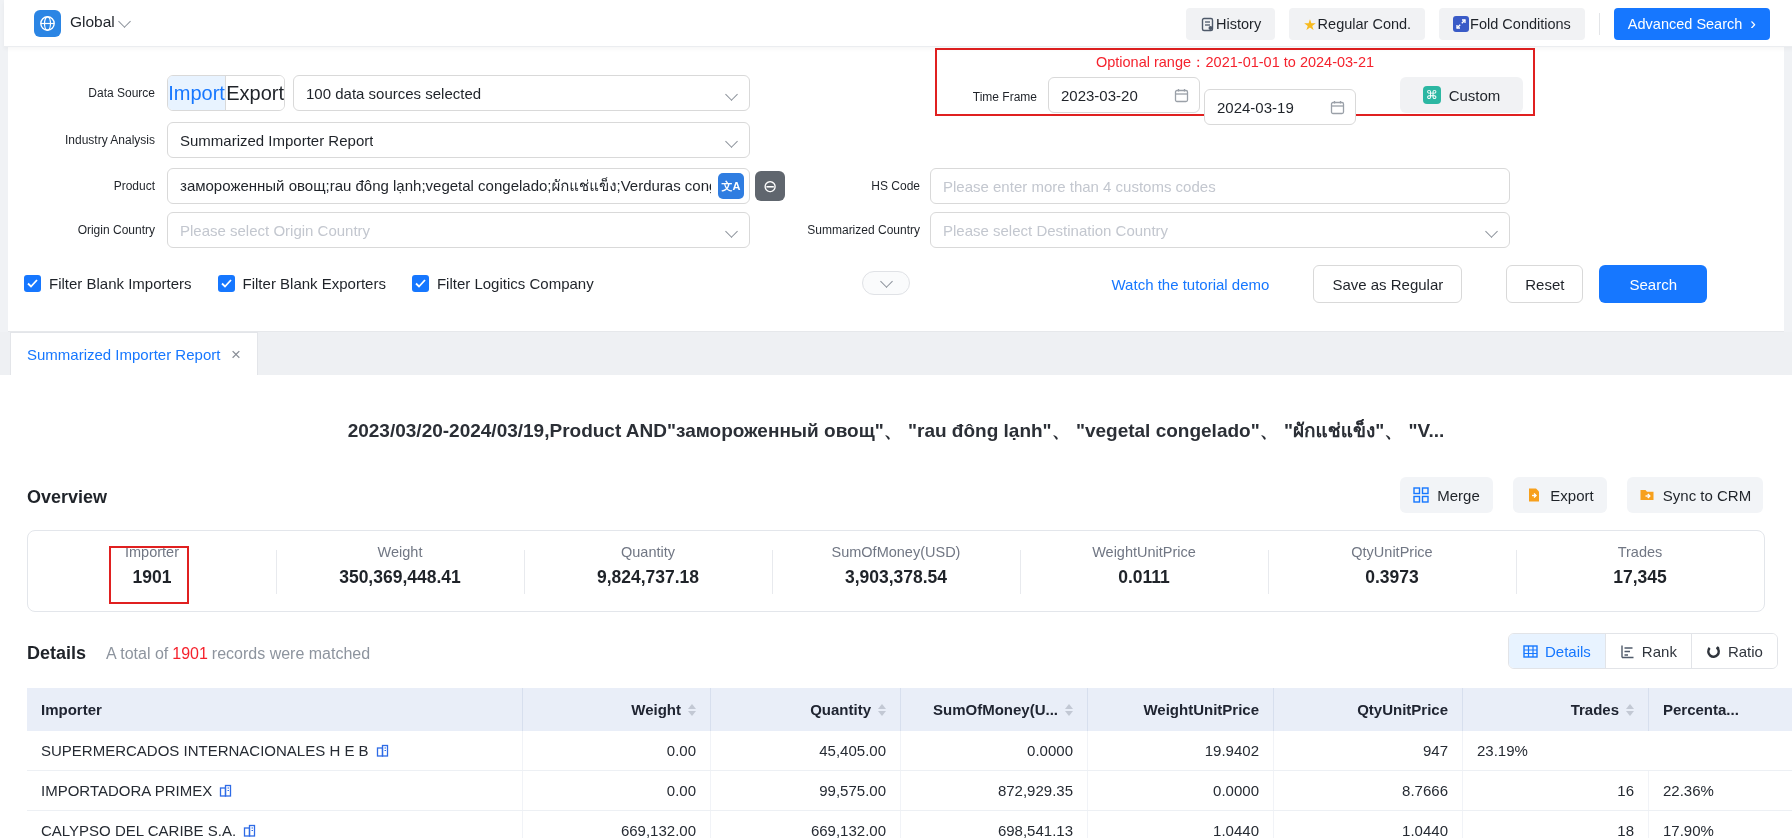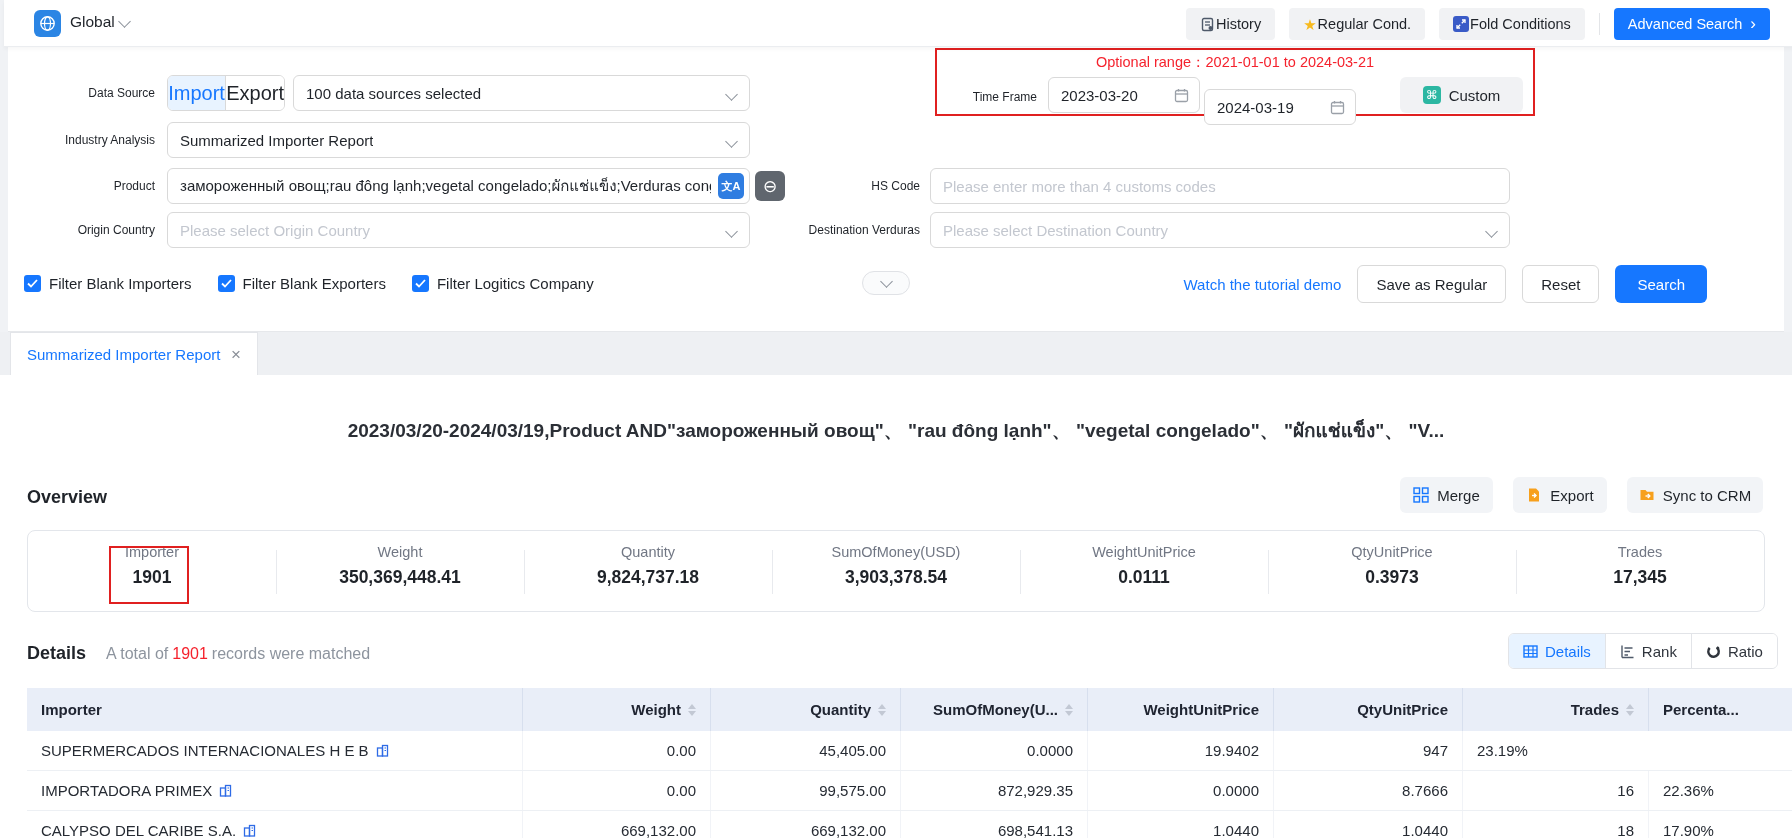--- a/index.html
+++ b/index.html
@@ -56,22 +56,22 @@
   .cb-item { display:flex; align-items:center; gap:8px; font-size:15px; cursor:pointer; }
   .cb-box { width:17px; height:17px; background:#1677ff; border-radius:3px; display:flex;
             align-items:center; justify-content:center; }
   .collapse-pill { position:absolute; left:854px; top:224px; width:48px; height:24px; border:1px solid #e0e2e6;
                    background:#fafbfc; border-radius:12px; display:flex; align-items:center;
                    justify-content:center; cursor:pointer; }
   .collapse-pill .chev { margin-top:-4px; }
   .form-actions { position:absolute; right:77px; top:218px; display:flex; align-items:center; gap:16px; }
   .link { color:#1677ff; font-size:15px; cursor:pointer; white-space:nowrap; }
   .btn-plain { height:38px; border:1px solid #d9d9d9; background:#fff; border-radius:6px; padding:0 18px;
-               font-size:15px; display:flex; align-items:center; cursor:pointer; white-space:nowrap; }
-  .btn-primary { height:38px; background:#1677ff; color:#fff; border-radius:6px; padding:0 22px;
+               font-size:15px; display:flex; align-items:center; cursor:pointer; white-space:nowrap;margin-left:28px; }
+  .btn-primary { height:38px; background:#1677ff; color:#fff; border-radius:6px; padding:0 30px;
                  font-size:15px; display:flex; align-items:center; cursor:pointer; }
 
   
   .tabbar { position:absolute; left:0; top:332px; width:1792px; height:43px; background:#eef0f3; }
   .tab-active { position:absolute; left:10px; top:0; width:248px; height:43px; background:#fff;
                 border:1px solid #e3e5e9; border-bottom:none; display:flex; align-items:center;
                 justify-content:space-between; padding:0 16px; cursor:pointer; }
   .tab-title { color:#1677ff; font-size:15px; white-space:nowrap; }
   .tab-close { color:#8a8f98; font-size:17px; cursor:pointer; line-height:1; }
 
@@ -217,21 +217,21 @@
   <div class="flabel" style="left:812px; top:121px; width:100px;">HS Code</div>
   <div class="field" style="left:922px; top:121px; width:580px;">
     <span class="val ph">Please enter more than 4 customs codes</span>
   </div>
 
   <div class="flabel" style="left:0; top:165px; width:147px;">Origin Country</div>
   <div class="field" style="left:159px; top:165px; width:583px;">
     <span class="val ph">Please select Origin Country</span>
     <span class="chev field-chev"></span>
   </div>
-  <div class="flabel" style="left:762px; top:165px; width:150px;">Destination Verduras</div>
+  <div class="flabel" style="left:762px; top:165px; width:150px;">Summarized Country</div>
   <div class="field" style="left:922px; top:165px; width:580px;">
     <span class="val ph">Please select Destination Country</span>
     <span class="chev field-chev"></span>
   </div>
 
   <div class="cb-row">
     <div class="cb-item">
       <span class="cb-box">
           <svg width="11" height="9" viewBox="0 0 11 9">
             <polyline points="1,4.5 4,7.5 10,1" fill="none" stroke="#fff" stroke-width="1.8"></polyline>

